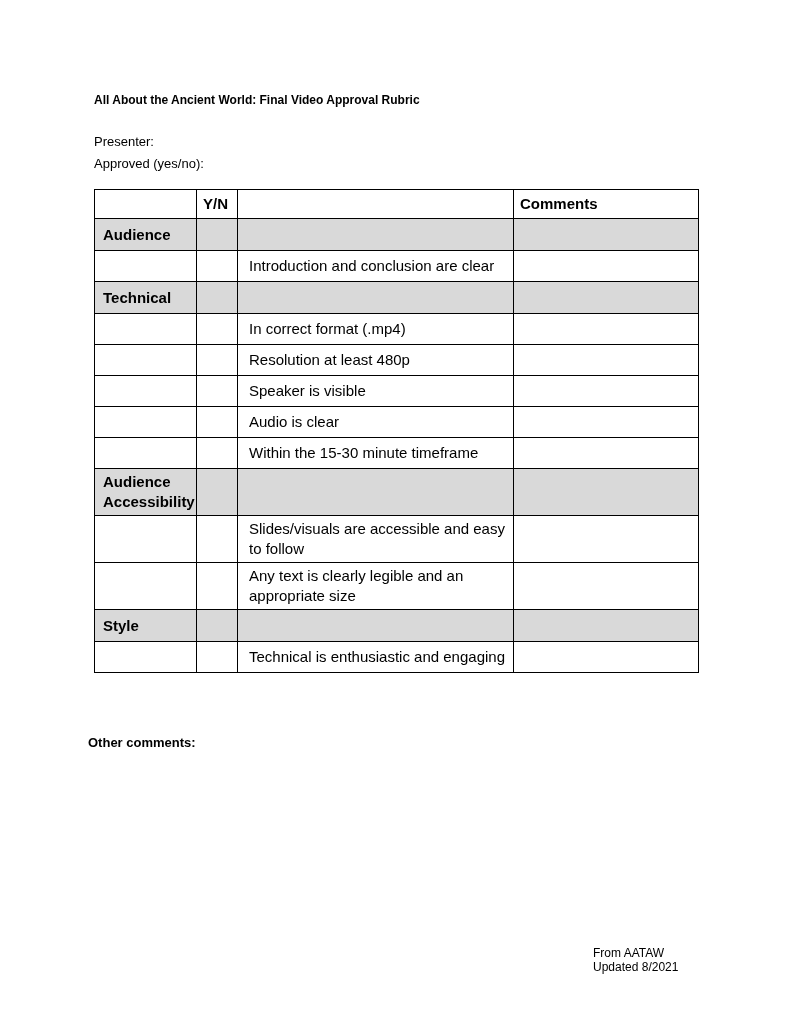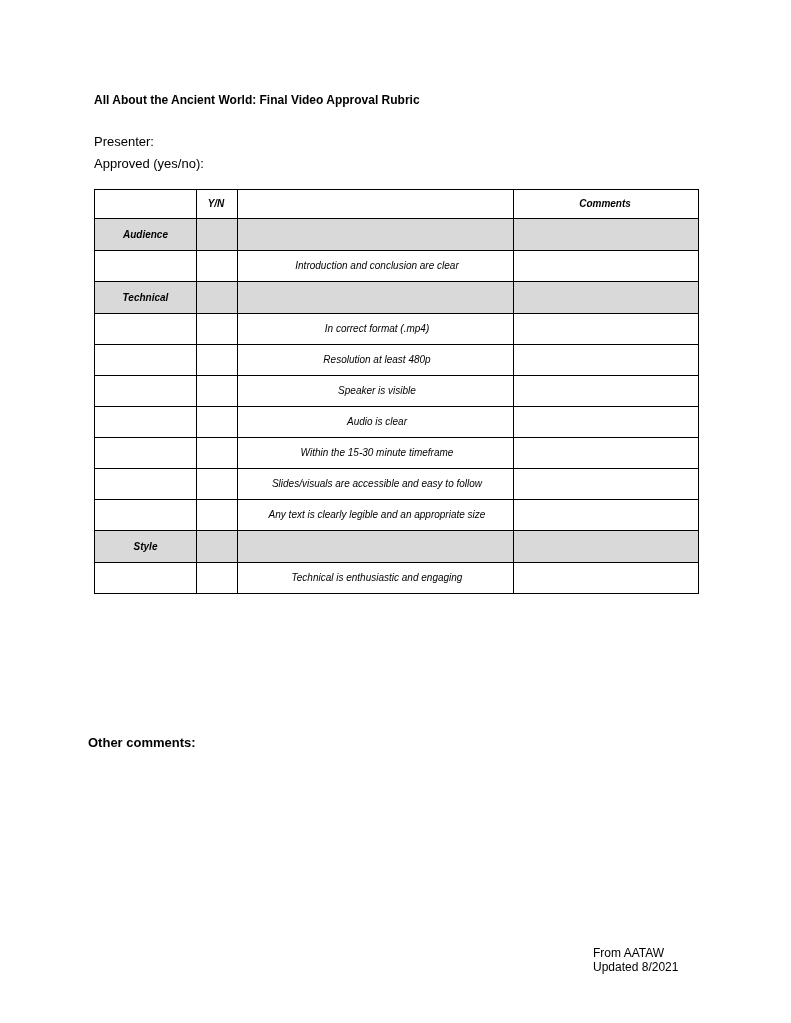--- a/index.html
+++ b/index.html
@@ -31,26 +31,25 @@
     position:absolute;top:189px;left:94px;
     width:604px;
     border-collapse:collapse;table-layout:fixed;
   }
   table.rubric col.c-category{width:102px;}
   table.rubric col.c-yn{width:41px;}
   table.rubric col.c-criteria{width:276px;}
   table.rubric col.c-comments{width:185px;}
   table.rubric th,table.rubric td{
     border:1px solid var(--border);
-    font-size:10px;line-height:20px;
+    font-size:15px;line-height:20px;
     padding:3px 8px;
     vertical-align:middle;
-    text-align:center;
+    text-align:left;
     overflow:hidden;
-    font-style:italic;
   }
   table.rubric thead tr{height:29px;}
   table.rubric th{font-weight:bold;padding-left:6px;}
   table.rubric th.criteria, table.rubric td.criteria{padding-left:11px;}
   tr.section{background:var(--section-bg);height:32px;}
   tr.section td{font-weight:bold;}
   tr.item{height:31px;}
   .other-comments{
     position:absolute;top:735px;left:88px;
     font-size:13px;font-weight:bold;
@@ -130,20 +129,26 @@
           <td></td>
           <td class="criteria">Audio is clear</td>
           <td></td>
         </tr>
         <tr class="item">
           <td></td>
           <td></td>
           <td class="criteria">Within the 15-30 minute timeframe</td>
           <td></td>
         </tr>
+        <tr class="section">
+          <td>Audience Accessibility</td>
+          <td></td>
+          <td class="criteria"></td>
+          <td></td>
+        </tr>
         <tr class="item">
           <td></td>
           <td></td>
           <td class="criteria">Slides/visuals are accessible and easy to follow</td>
           <td></td>
         </tr>
         <tr class="item">
           <td></td>
           <td></td>
           <td class="criteria">Any text is clearly legible and an appropriate size</td>

